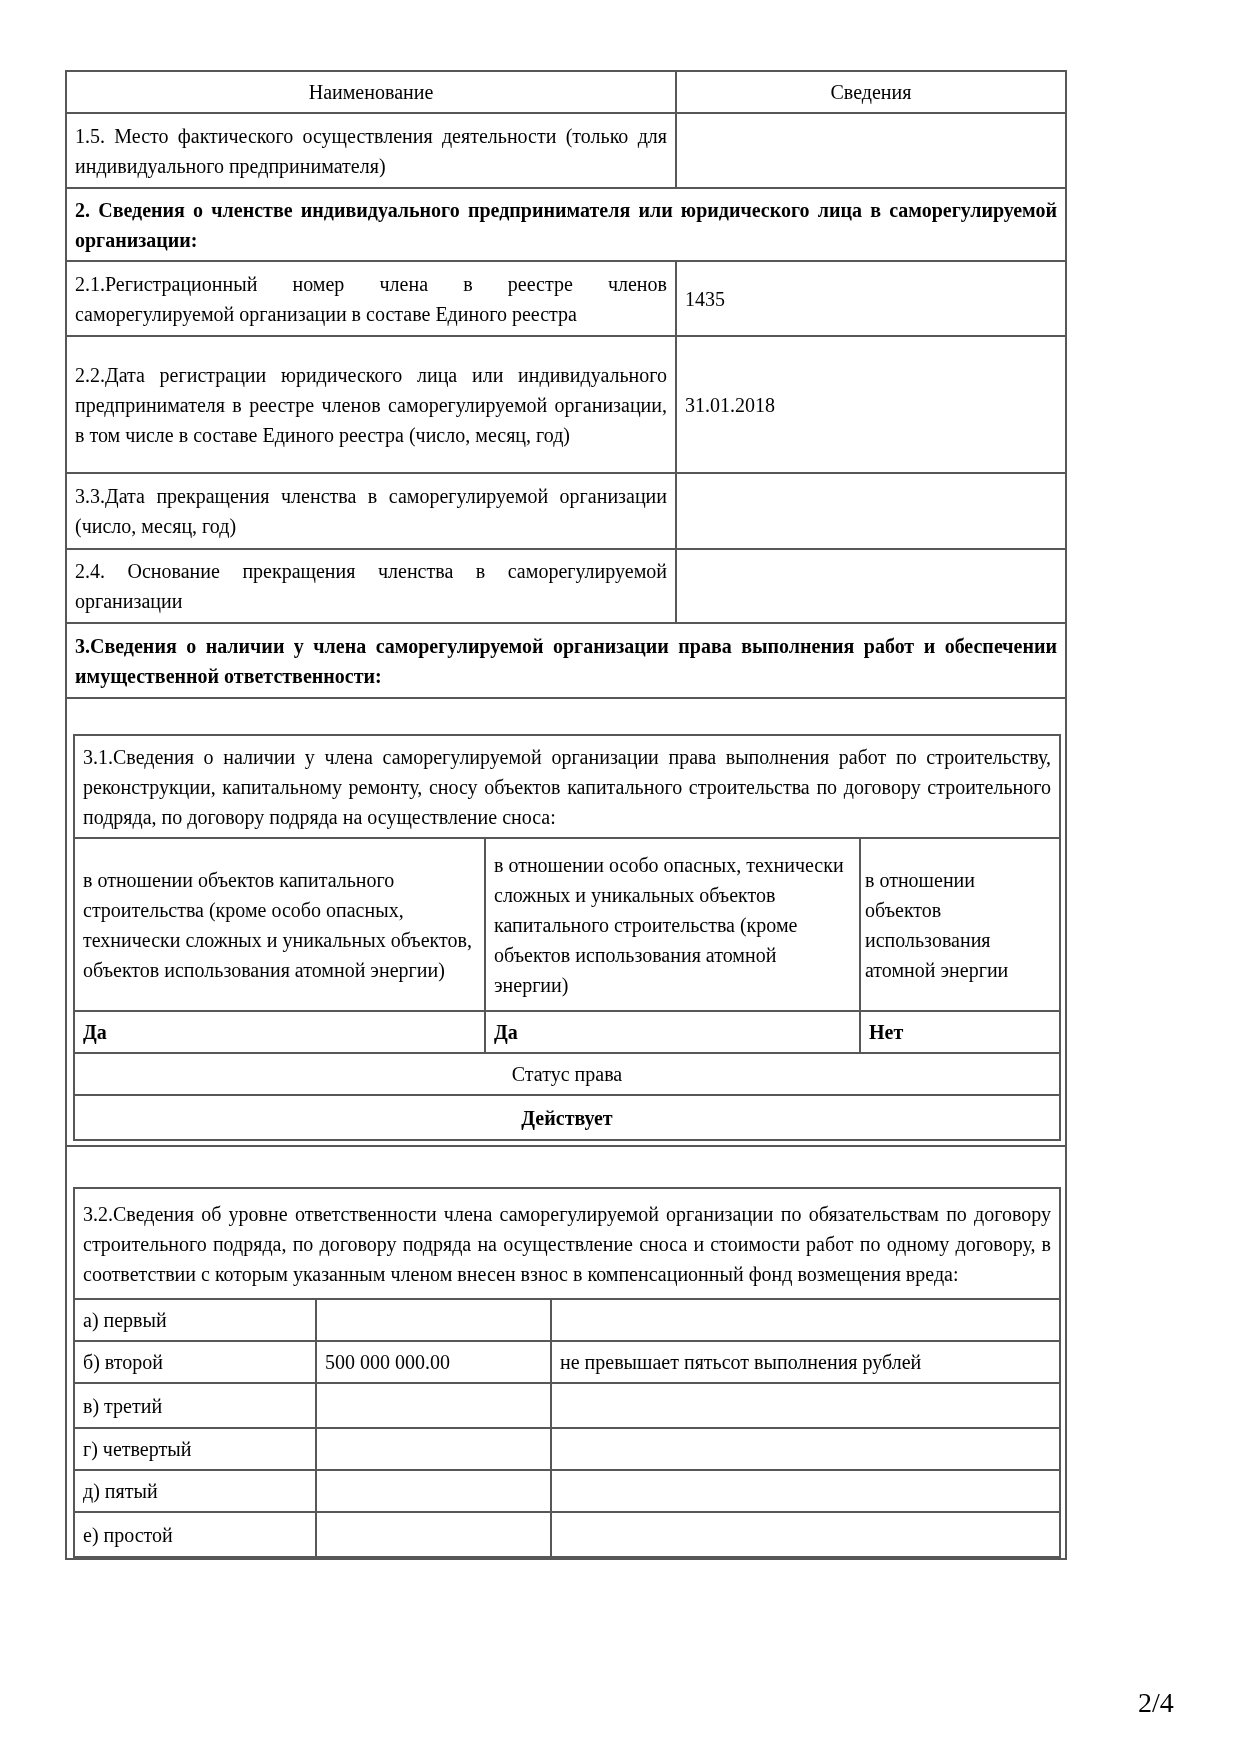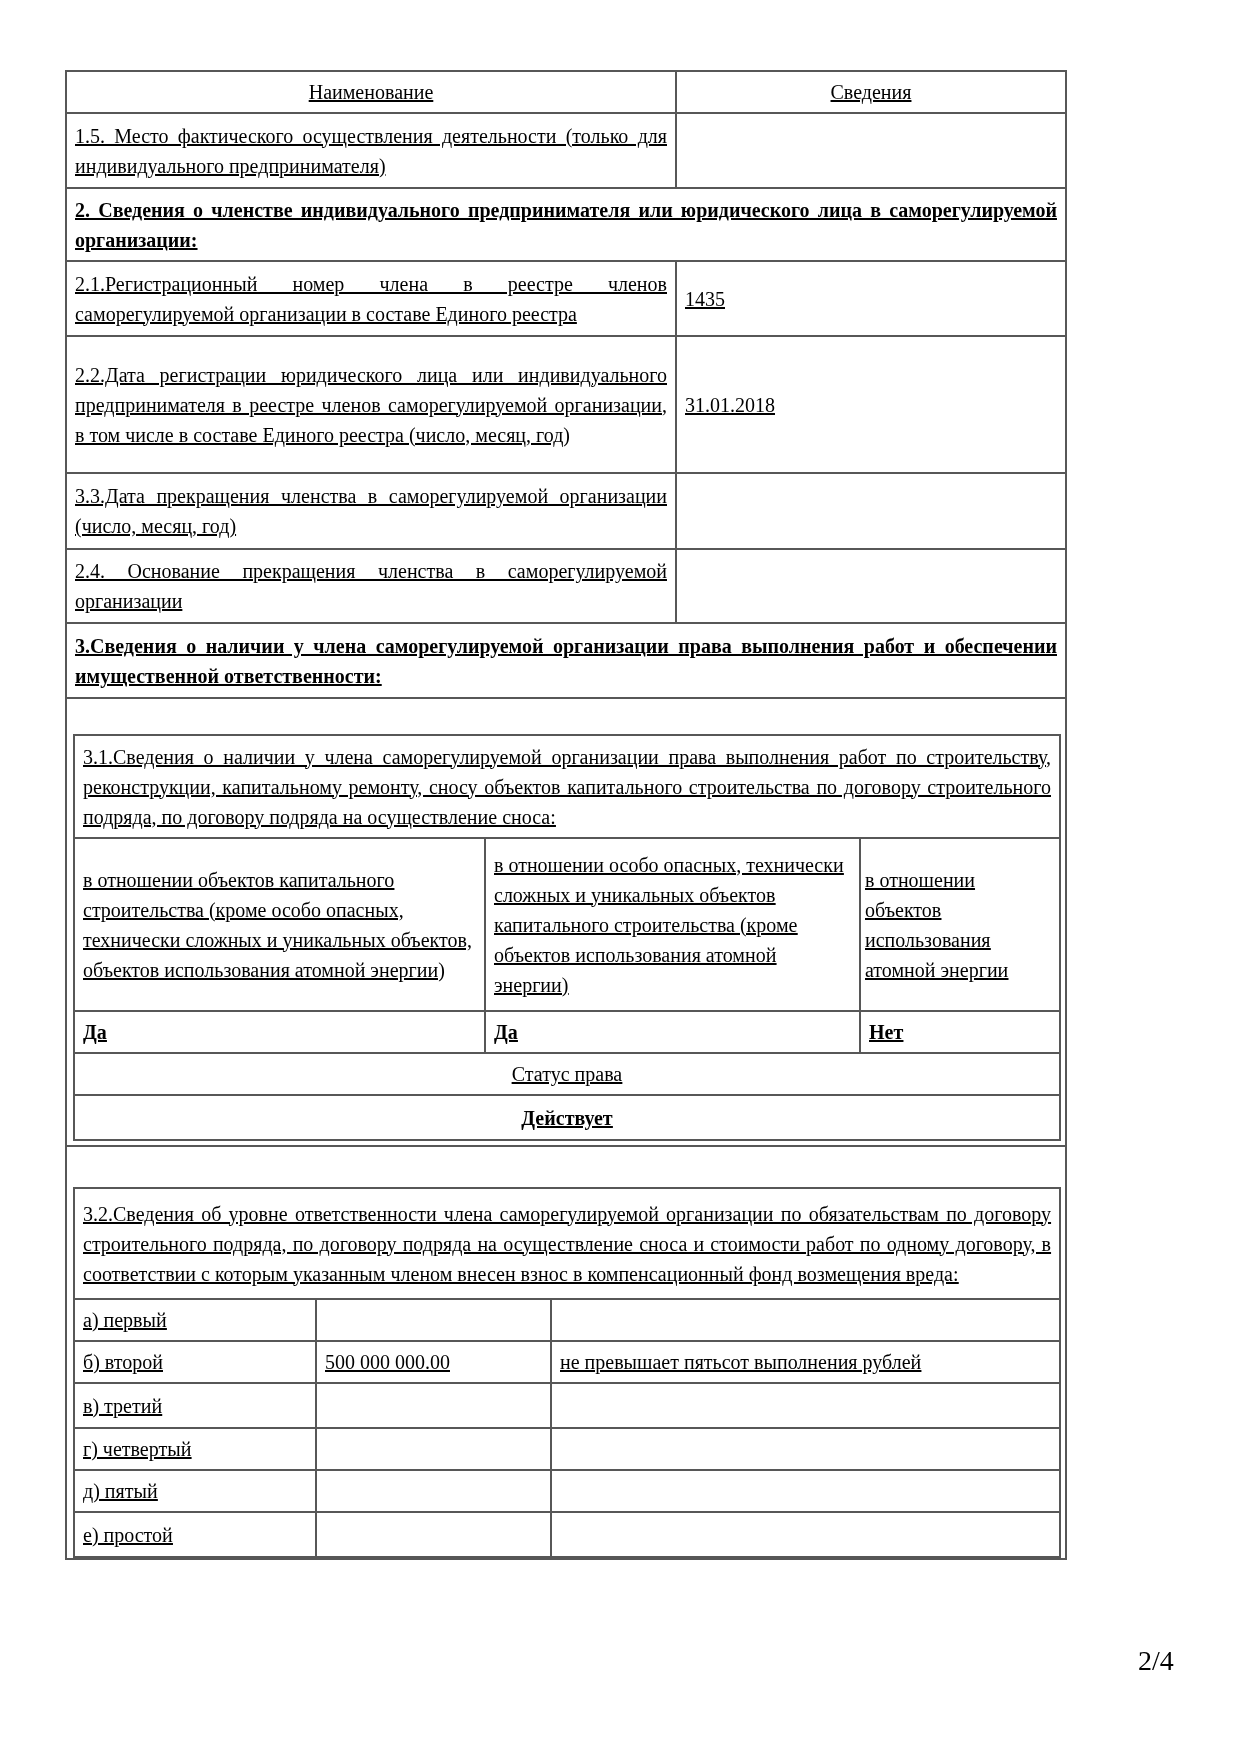--- a/index.html
+++ b/index.html
@@ -3,39 +3,39 @@
 <meta charset="utf-8">
 <style>
   * { margin:0; padding:0; box-sizing:border-box; }
   html,body { background:#ffffff; }
   .page {
     position:relative; width:1241px; height:1754px; background:#fff;
     font-family:"Liberation Serif","DejaVu Serif",serif; color:#000;
     overflow:hidden;
   }
   .doc { position:absolute; left:65px; top:70px; width:1000px; }
-  table.grid { border-collapse:collapse; table-layout:fixed; width:100%;text-decoration:underline; }
+  table.grid { border-collapse:collapse; table-layout:fixed; width:100%; }
   .grid td {
     border:2px solid #575757; padding:3px 8px; vertical-align:middle;
     font-size:20px; line-height:30px; word-spacing:normal;
   }
   .c { text-align:center; }
   .j { text-align:justify;border-radius:15px; }
   .b { font-weight:bold;margin-top:36px; }
   
   tr.h42>td{height:42px} tr.h75>td{height:75px} tr.h73>td{height:73px}
   tr.h137>td{height:137px} tr.h76>td{height:76px} tr.h74>td{height:74px}
   
   tr.h103>td{height:103px} tr.h173>td{height:173px} tr.h41>td{height:45px}
   tr.h111>td{height:111px} tr.hr42>td{height:42px}
   
   td.wrapA { padding:35px 18px 4px 6px; }
   td.wrapB { padding:40px 6px 0 6px; }
   .footer-page {
-    position:absolute; left:1138px; top:1644px; font-size:28px; line-height:34px;
+    position:absolute; left:1138px; top:1686px; font-size:28px; line-height:34px;
     font-family:"Liberation Serif","DejaVu Serif",serif; color:#000;
   }
 </style>
 </head>
 <body>
 
 <div class="page">
   <div class="doc">
     <table class="grid">
       <colgroup>

